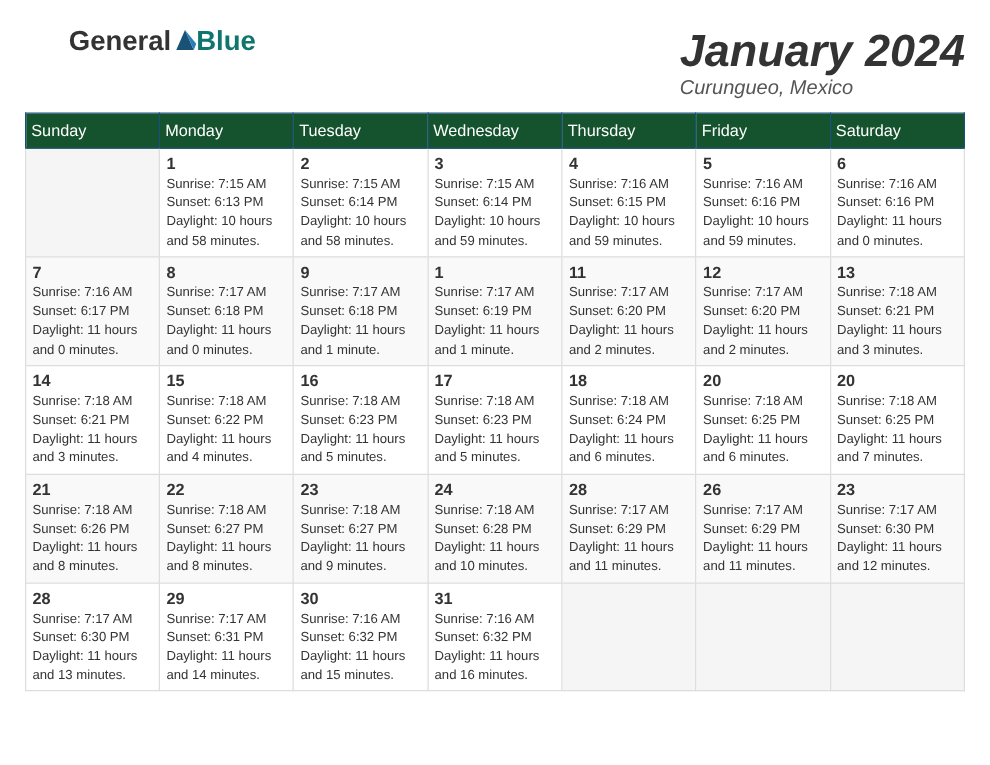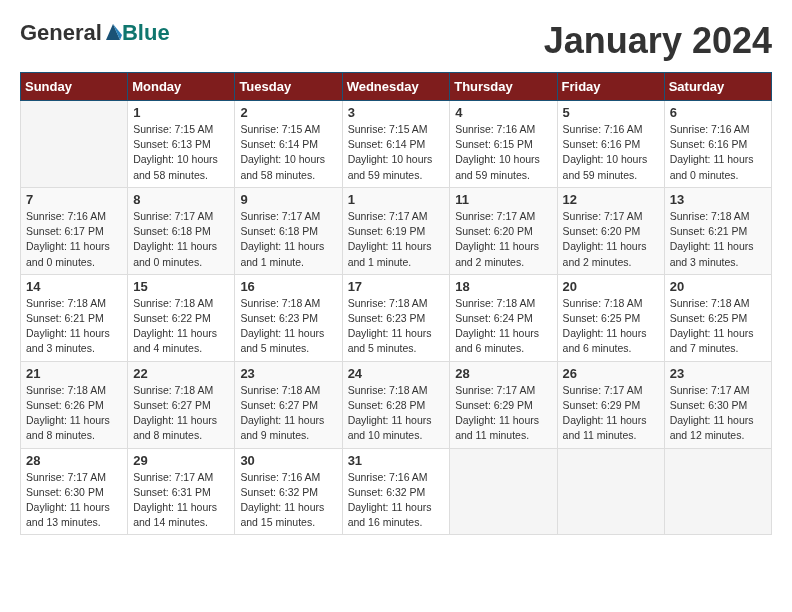--- a/index.html
+++ b/index.html
@@ -13,20 +13,21 @@
     .header-section {
       display: flex;
       justify-content: space-between;
       align-items: flex-start;
       margin-bottom: 10px;
     }
     .logo {
       display: flex;
       flex-direction: column;
       align-items: flex-end;
+      margin-left: 35px;
     }
     .logo-text {
       display: flex;
       align-items: center;
     }
     .logo-general {
       font-size: 22px;
       font-weight: bold;
       color: #333;
     }
@@ -37,40 +38,41 @@
     }
     .logo-icon {
       width: 18px;
       height: 22px;
       margin-left: 2px;
       position: relative;
       top: -2px;
     }
     .title-section {
       text-align: left;
+      font-style: italic;
     }
     .month-title {
       font-size: 36px;
       font-weight: bold;
       color: #333;
     }
     .location {
       font-size: 16px;
       color: #555;
     }
     .calendar-table {
       width: 100%;
       border-collapse: collapse;
       border: 1px solid #ccc;
     }
     .calendar-table th {
-      background-color: #7f1d1d;
+      background-color: #14532d;
       color: #fff;
       font-size: 13px;
-      font-weight: bold;
+      font-weight: normal;
       padding: 6px 4px;
       text-align: left;
       border: 1px solid #1a5276;
     }
     .calendar-table td {
       border: 1px solid #ddd;
       vertical-align: top;
       padding: 4px 5px;
       width: 108px;
       min-height: 80px;
@@ -105,20 +107,21 @@
         <span class="logo-general">General</span>
         <svg class="logo-icon" viewBox="0 0 18 22" fill="none">
           <polygon points="2,20 16,20 9,4" fill="#1a5276"></polygon>
           <polygon points="9,4 16,20 18,15" fill="#2980b9"></polygon>
         </svg>
         <span class="logo-blue">Blue</span>
       </div>
     </div>
     <div class="title-section">
       <div class="month-title">January 2024</div>
+      <div class="location">Curungueo, Mexico</div>
     </div>
   </div>
 
   <table class="calendar-table">
     <thead>
       <tr>
         <th>Sunday</th>
         <th>Monday</th>
         <th>Tuesday</th>
         <th>Wednesday</th>

